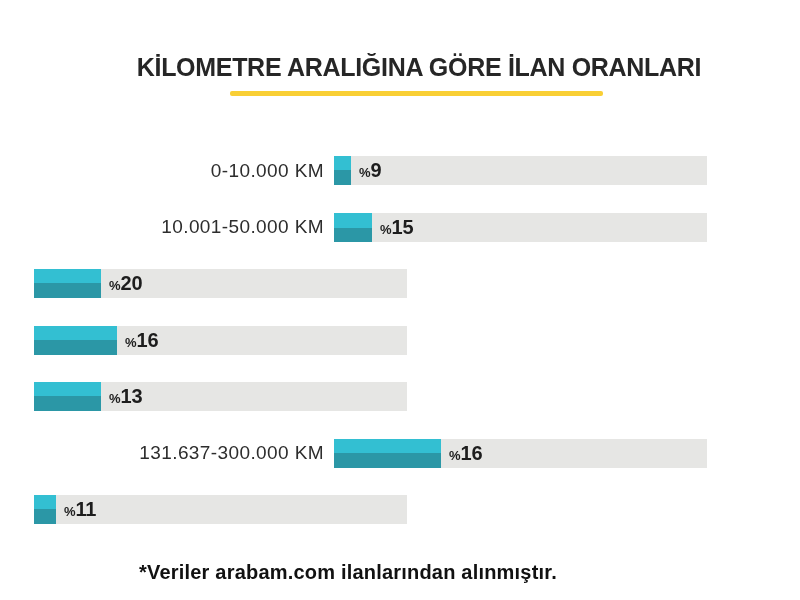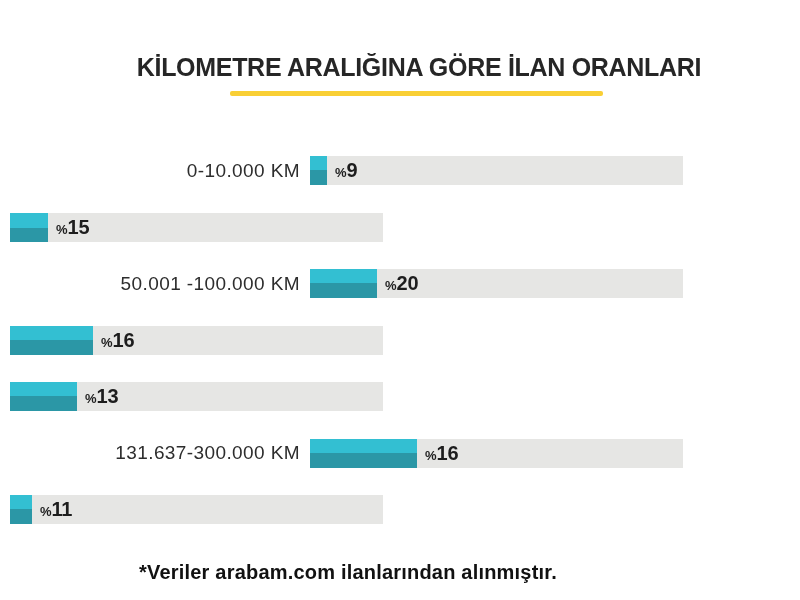--- a/index.html
+++ b/index.html
@@ -24,21 +24,21 @@
     line-height: 30px;
   }
   .title-underline {
     position: absolute;
     top: 91px; left: 230px;
     width: 373px; height: 5px;
     border-radius: 2px;
     background: #F9CF35;
   }
 
-  .chart { position: absolute; top: 156px; left: 0; width: 800px; }
+  .chart { position: absolute; top: 156px; left: 0; width: 800px; padding-left: 24px; }
   .row {
     display: flex;
     align-items: center;
     height: 29px;
     margin-bottom: 27.5px;
   }
   .row-label {
     width: 300px;
     padding-right: 0;
     text-align: right;
@@ -90,31 +90,31 @@
       <div class="track" style="width: 373px; background: rgb(230, 230, 228);">
         <div class="bar" style="width: 17px; background: linear-gradient(rgb(51, 191, 210) 0px, rgb(51, 191, 210) 50%, rgb(43, 151, 166) 50%, rgb(43, 151, 166) 100%);"></div>
         <div class="value">
             <span class="pct">%</span>
             <span class="num">9</span>
           </div>
       </div>
     </div>
 
     <div class="row">
+      <div class="row-label">10.001-50.000 KM</div>
       <div class="track" style="width: 373px; background: rgb(230, 230, 228);">
         <div class="bar" style="width: 38px; background: linear-gradient(rgb(51, 191, 210) 0px, rgb(51, 191, 210) 50%, rgb(43, 151, 166) 50%, rgb(43, 151, 166) 100%);"></div>
         <div class="value">
             <span class="pct">%</span>
             <span class="num">15</span>
           </div>
       </div>
     </div>
 
     <div class="row">
-      <div class="row-label">50.001 -100.000 KM</div>
       <div class="track" style="width: 373px; background: rgb(230, 230, 228);">
         <div class="bar" style="width: 67px; background: linear-gradient(rgb(51, 191, 210) 0px, rgb(51, 191, 210) 50%, rgb(43, 151, 166) 50%, rgb(43, 151, 166) 100%);"></div>
         <div class="value">
             <span class="pct">%</span>
             <span class="num">20</span>
           </div>
       </div>
     </div>
 
     <div class="row">

